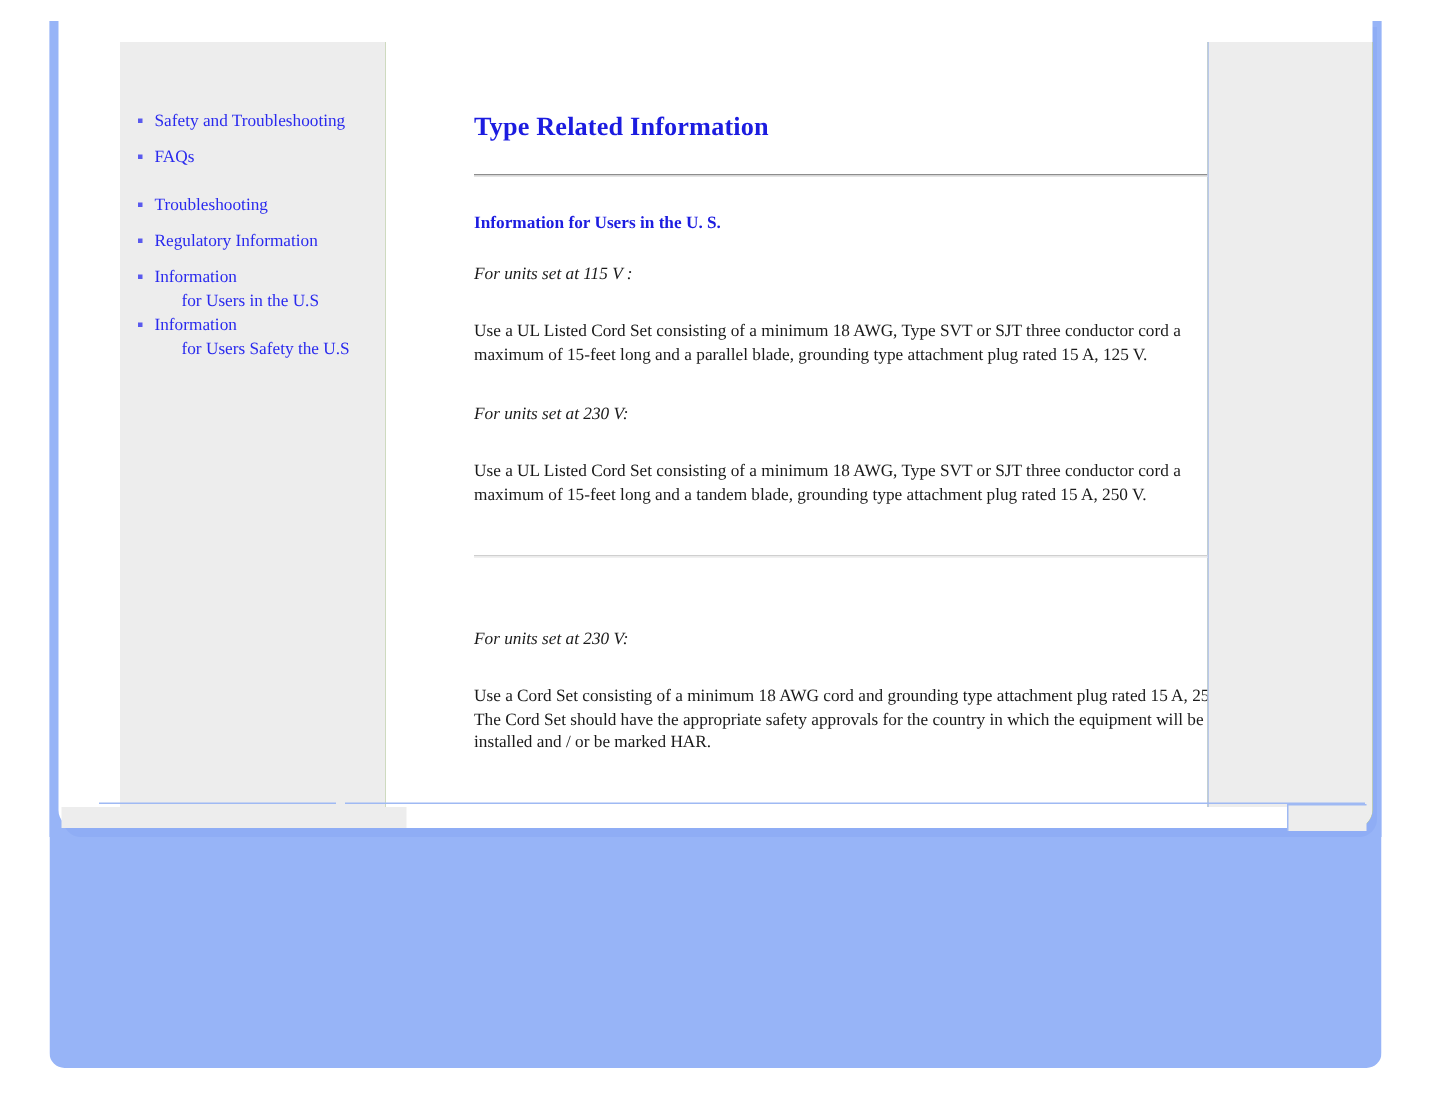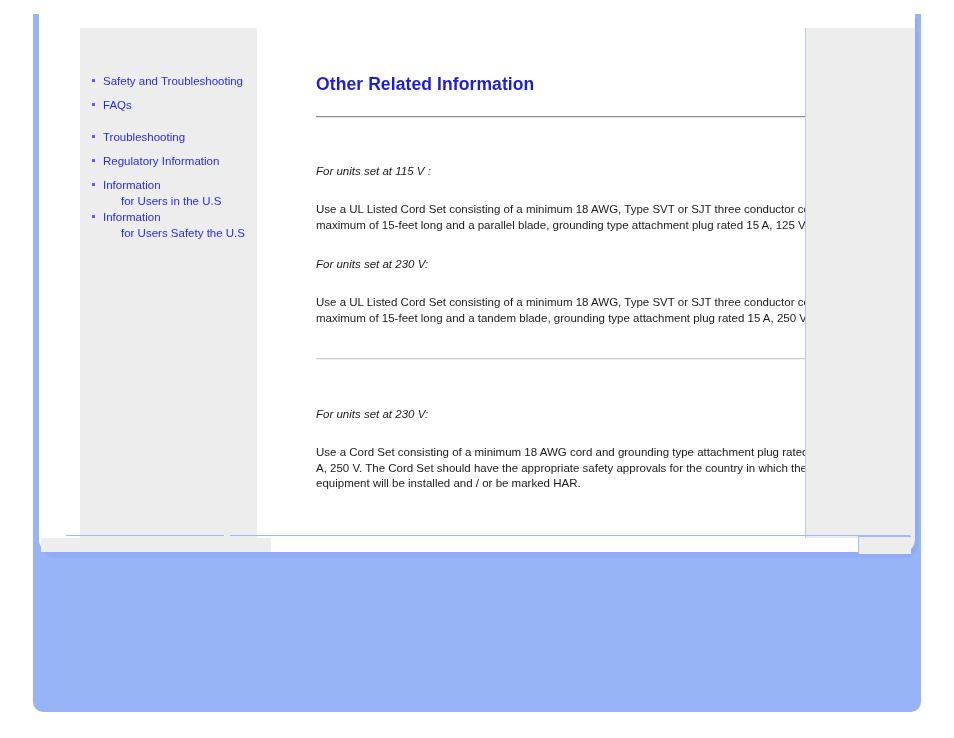--- a/index.html
+++ b/index.html
@@ -100,20 +100,21 @@
   }
 
   
   .doc {
     position: absolute;
     left: 41px;
     top: 14px;
     width: 869px;
     height: 524px;
     background: #4d7c0f;
+    font-family: Liberation Serif, serif;
   }
 
   
   .sidebar {
     position: absolute;
     left: 0px;
     top: 0px;
     width: 177px;
     height: 524px;
     background: #ededed;
@@ -351,26 +352,27 @@
             <a class="nav-link">Information</a>
             <span class="nav-sub">for Users Safety the U.S</span>
           </li>
 
         </ul>
       </nav>
 
       <main class="content">
         <div class="content-inner">
 
-          <h1 class="page-title">Other Related Information</h1>
+          <h1 class="page-title">Type Related Information</h1>
 
           <hr class="rule-dark">
 
           <div class="spacer-25"></div>
 
+          <h2 class="section-head">Information for Users in the U. S.</h2>
 
           <div class="spacer-22"></div>
 
           <p class="subhead">For units set at 115 V :</p>
 
           <div class="spacer-25"></div>
 
           <p class="body-text">Use a UL Listed Cord Set consisting of a minimum 18 AWG, Type SVT or SJT three conductor cord a maximum of 15-feet long and a parallel blade, grounding type attachment plug rated 15 A, 125 V.</p>
 
           <div class="spacer-25"></div>

